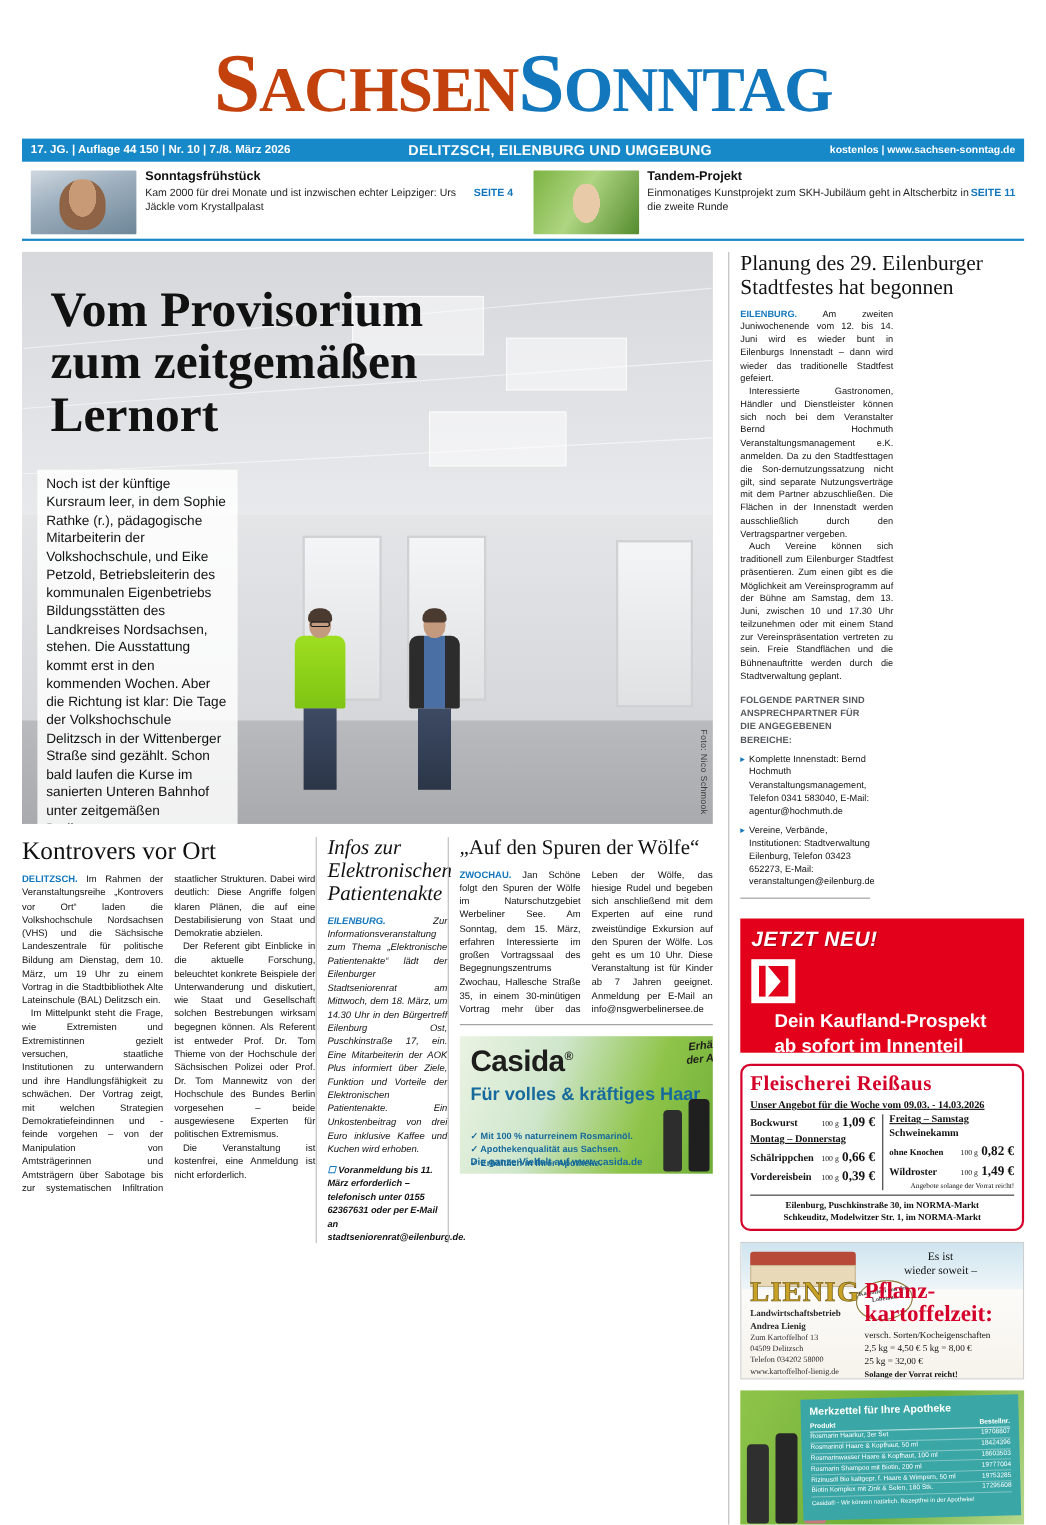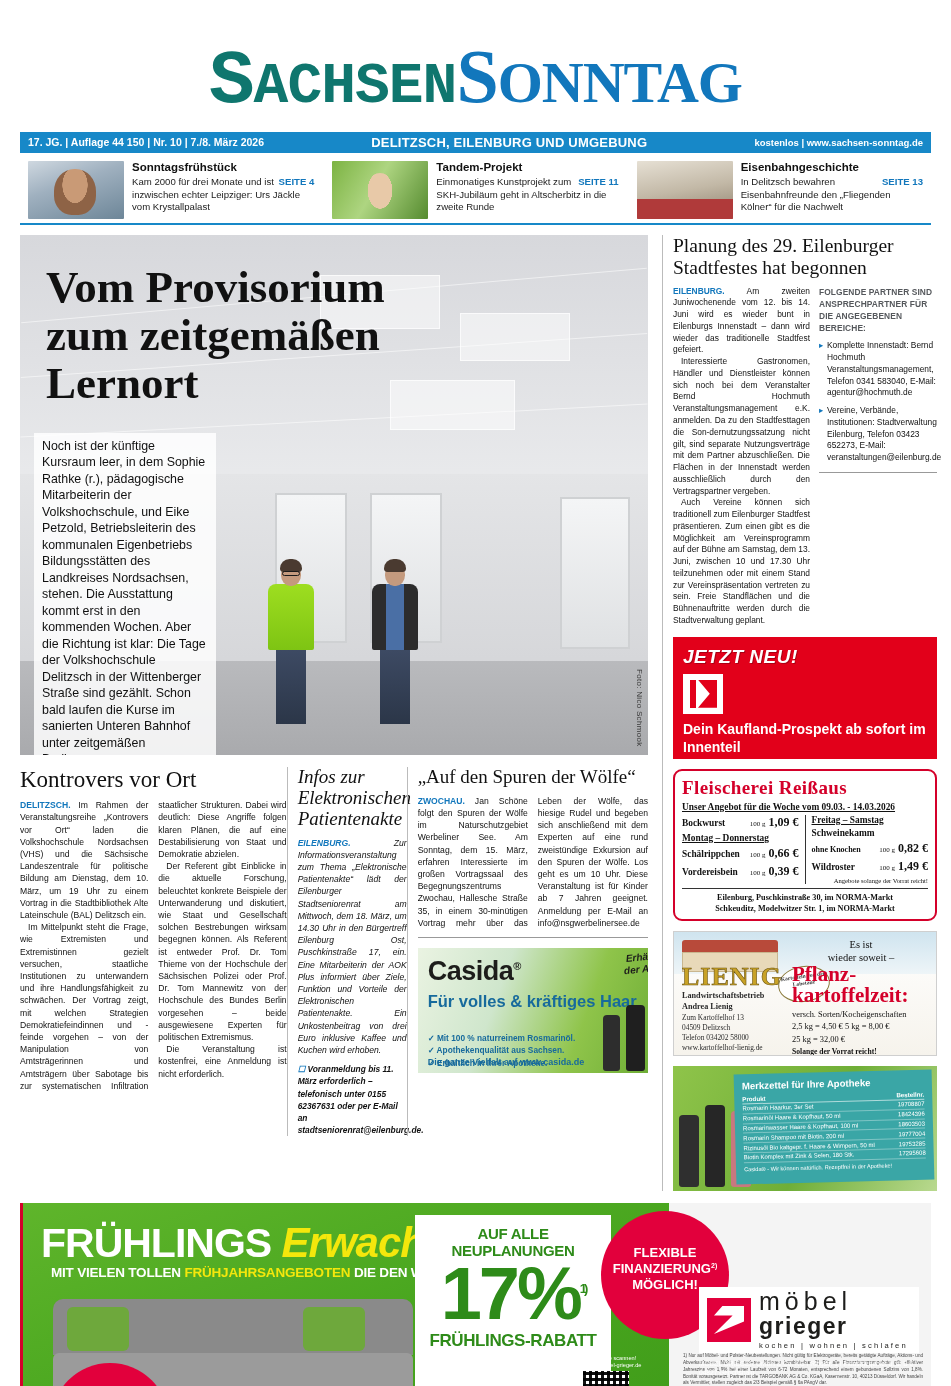--- a/index.html
+++ b/index.html
@@ -11,21 +11,21 @@
   }
   .page { position: relative; width: 951px; height: 1386px; padding: 0 20px; }
 
   
   .masthead { padding-top: 42px; text-align: center; }
   .logo {
     font-family: "Liberation Serif", serif;
     font-weight: bold; font-size: 76px; line-height: 0.92;
     letter-spacing: -1px; white-space: nowrap;
   }
-  .logo .sachsen { color: #0f766e; font-family: Liberation Mono, monospace; }
+  .logo .sachsen { color: #c2410c; }
   .logo .sonntag { color: #1277BC; }
   .logo .cap { font-size: 76px; }
   .logo .sm { font-size: 58px; }
 
   .infobar {
     margin-top: 14px; height: 21px; background: #1788C8; color: #fff;
     display: flex; align-items: center; justify-content: space-between;
     padding: 0 8px; font-size: 10.5px; font-weight: bold;
   }
   .infobar .mid { font-size: 13px; letter-spacing: .2px; }
@@ -110,21 +110,21 @@
   .place { color: #1277BC; font-weight: bold; }
   .note { font-size: 8.4px; font-weight: bold; line-height: 1.45; margin-top: 7px; }
   .note .sq { color:#1277BC; }
   .rule { border-top: 1px solid #999; margin: 8px 0; }
 
   
   .rc-title {
     font-family: "Liberation Serif", serif; font-size: 19.5px; line-height: 1.12;
     margin-bottom: 7px;
   }
-  .rc-cols { display: flex; gap: 9px; }
+  .rc-cols { display: flex; gap: 9px; flex-direction: column; }
   .rc-c1 { width: 139px; }
   .rc-c2 { width: 118px; }
   .rc-body { font-size: 8.4px; line-height: 1.4; text-align: justify; }
   .rc-body p { text-indent: 8px; }
   .rc-body p.first { text-indent: 0; }
   .partners-head { font-size: 8.4px; font-weight: bold; color:#55585c; letter-spacing:.1px; line-height:1.45; }
   .partner-item { font-size: 8.4px; line-height: 1.4; margin-top: 6px; padding-left: 8px; position: relative; }
   .partner-item::before { content:"\25B8"; position:absolute; left:0; color:#1277BC; }
 
   
@@ -136,21 +136,21 @@
     font-family:"Liberation Sans",sans-serif; font-style: italic; font-weight: bold;
     font-size: 19px; color:#fff; letter-spacing:.5px;
     text-shadow: 1px 1px 0 rgba(0,0,0,.25);
   }
   .kauf-logo {
     width:40px;height:40px;background:#fff;margin:6px 0 6px 0; position:relative;
   }
   .kauf-logo::before{content:"";position:absolute;left:7px;top:6px;width:6px;height:28px;background:#E2001A;}
   .kauf-logo::after{content:"";position:absolute;left:15px;top:6px;width:19px;height:28px;background:#E2001A;
     clip-path: polygon(100% 0,100% 100%,0 100%, 62% 50%, 0 0);}
-  .kauf-txt { font-size: 14px; font-weight: bold; line-height: 1.3; }
+  .kauf-txt { font-size: 17px; font-weight: bold; line-height: 1.3; margin-left: 21px; }
 
   
   .butcher {
     margin-top: 10px; border: 2px solid #D4002A; border-radius: 9px;
     background:#fff; padding: 6px 7px 5px 7px;
   }
   .butcher-name {
     font-family:"Liberation Serif",serif; font-weight:bold; font-size: 19px; color:#D4002A;
     letter-spacing: .4px;
   }
@@ -307,27 +307,20 @@
         <div class="teaser-body"><span class="teaser-page">SEITE 4</span><span>Kam 2000 für drei Monate und ist inzwischen echter Leipziger: Urs Jäckle vom Krystallpalast</span></div>
       </div>
     </div>
     <div class="teaser">
       <div class="teaser-photo tp2"></div>
       <div class="teaser-txt">
         <div class="teaser-title">Tandem-Projekt</div>
         <div class="teaser-body"><span class="teaser-page">SEITE 11</span><span>Einmonatiges Kunstprojekt zum SKH-Jubiläum geht in Altscherbitz in die zweite Runde</span></div>
       </div>
     </div>
-    <div class="teaser">
-      <div class="teaser-photo tp3"></div>
-      <div class="teaser-txt">
-        <div class="teaser-title">Eisenbahngeschichte</div>
-        <div class="teaser-body"><span class="teaser-page">SEITE 13</span><span>In Delitzsch bewahren Eisenbahnfreunde den „Fliegenden Kölner“ für die Nachwelt</span></div>
-      </div>
-    </div>
   </div>
 
   <div class="main">
     <div class="left-col">
 
       <div class="hero">
         <div class="ceiling"></div>
         <div class="panel" style="left:300px;top:40px;width:120px;height:54px;"></div>
         <div class="panel" style="left:440px;top:78px;width:110px;height:48px;"></div>
         <div class="panel" style="left:370px;top:145px;width:125px;height:50px;"></div>

